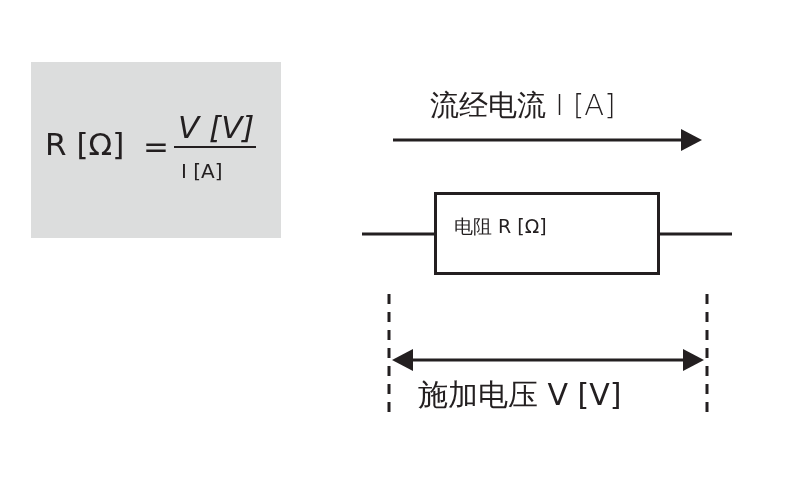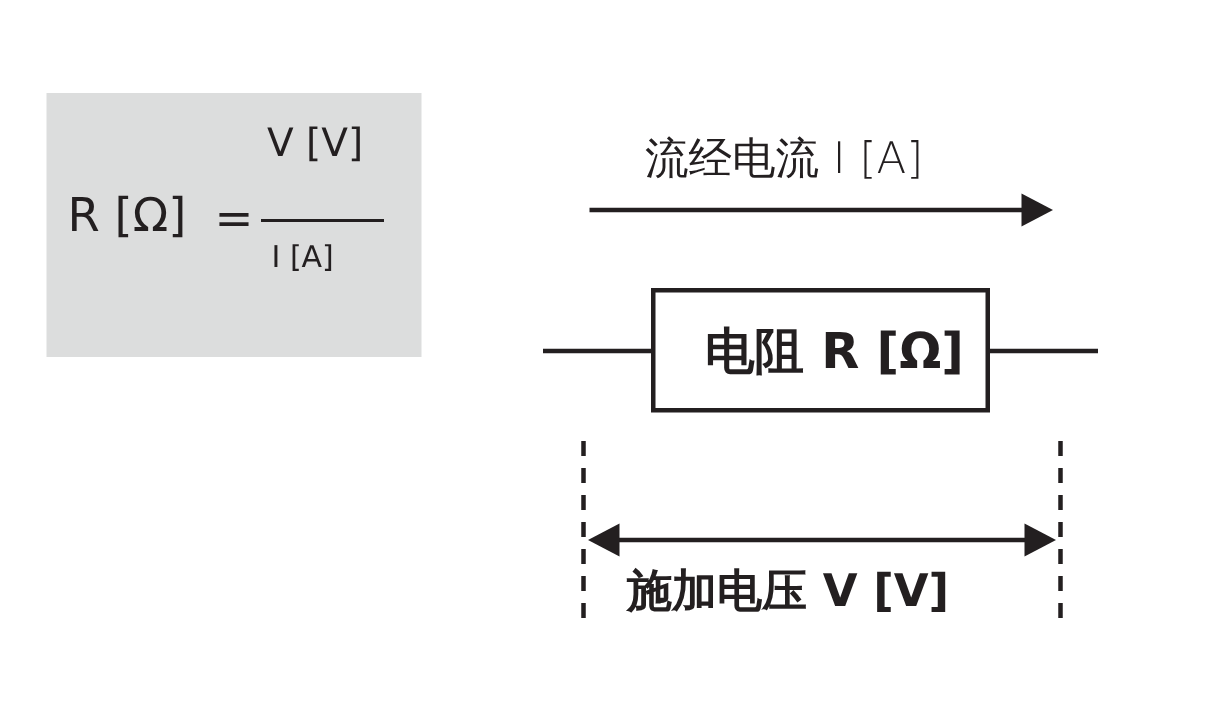--- a/index.html
+++ b/index.html
@@ -2,26 +2,26 @@
 <html><head>
   <meta charset="utf-8">
   <style>
     html, body { margin: 0; padding: 0; background: #ffffff; }
     body { width: 803px; height: 480px; position: relative; overflow: hidden;
            font-family: "DejaVu Sans", "Liberation Sans", sans-serif; color: #231f20; }
     .formula-box { position: absolute; left: 31px; top: 62px; width: 250px; height: 176px; background: #dcdddd; }
     .txt { position: absolute; white-space: nowrap; line-height: 1; }
     .f-lhs { left: 45px; top: 129px; font-size: 31px; font-weight: 400; }
     .f-eq { left: 143px; top: 131px; font-size: 31px; }
-    .f-num { left: 178px; top: 83px; font-size: 26px; }
+    .f-num { left: 178px; top: 112px; font-size: 31px; font-style: italic; }
     .f-den { left: 181px; top: 161px; font-size: 20px; }
     .frac-bar { position: absolute; left: 174px; top: 146px; width: 82px; height: 2px; background: #231f20; }
     .lbl-current { left: 430px; top: 91px; font-size: 29px; font-weight: 300; }
-    .lbl-resistor { left: 470px; top: 217px; font-size: 33px; font-weight: 700; }
-    .lbl-voltage { left: 418px; top: 380px; font-size: 30px; font-weight: bold; }
+    .lbl-resistor { left: 454px; top: 217px; font-size: 19px; font-weight: 400; }
+    .lbl-voltage { left: 418px; top: 380px; font-size: 30px; font-weight: normal; }
     svg.diagram { position: absolute; left: 0; top: 0; }
   </style>
 </head>
 <body>
 
 <div class="formula-box"></div>
 <div class="txt f-lhs">R [Ω]</div>
 <div class="txt f-eq">=</div>
 <div class="txt f-num">V [V]</div>
 <div class="frac-bar"></div>

